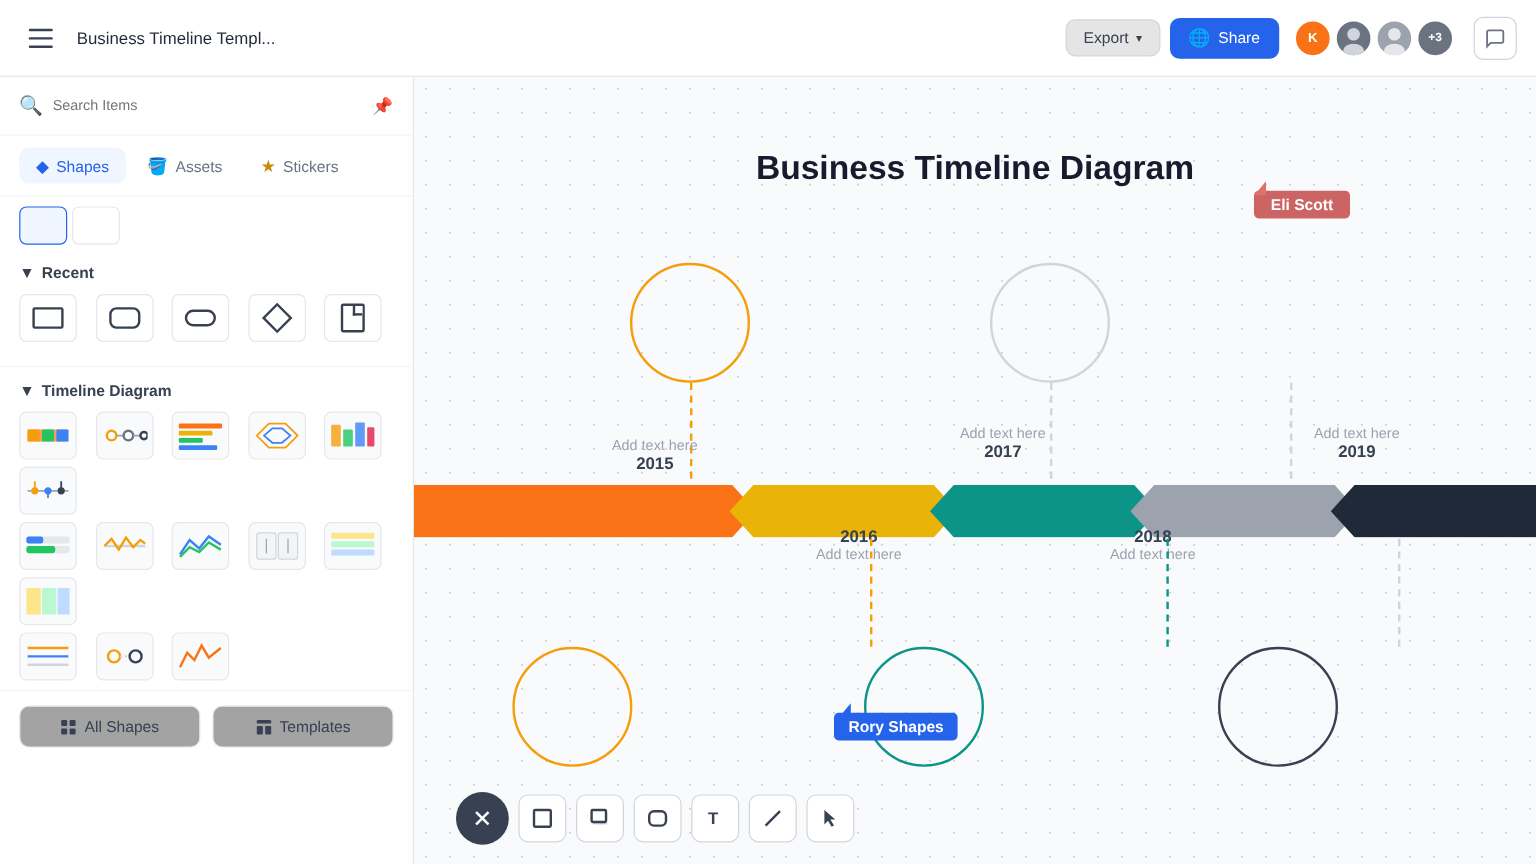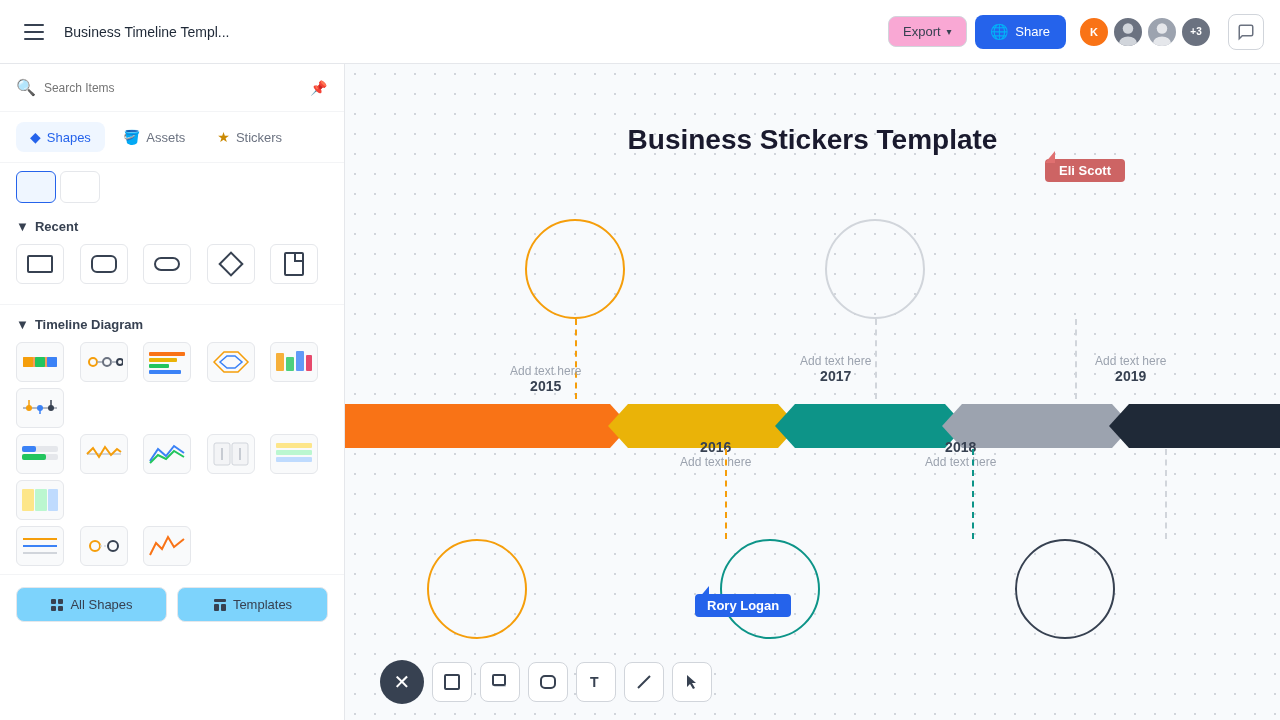--- a/index.html
+++ b/index.html
@@ -16,21 +16,21 @@
       display: flex; flex-direction: column; gap: 5px; align-items: center; justify-content: center;
     }
     .menu-btn span { display: block; width: 20px; height: 2px; background: #374151; border-radius: 1px; }
     .doc-title {
       font-size: 14px; color: #1f2937; font-weight: 500; flex: 0 0 auto;
       max-width: 200px; overflow: hidden; text-overflow: ellipsis; white-space: nowrap;
     }
     .header-actions { display: flex; align-items: center; gap: 8px; margin-left: auto; }
     .export-btn {
       display: flex; align-items: center; gap: 6px; border: 1.5px solid #d1d5db;
-      background: #f9a8d4; border-radius: 8px; padding: 7px 14px; cursor: pointer; font-size: 13px; color: #374151;
+      background: #e5e5e5; border-radius: 8px; padding: 7px 14px; cursor: pointer; font-size: 13px; color: #374151;
     }
     .export-btn .chevron { font-size: 10px; }
     .share-btn {
       display: flex; align-items: center; gap: 6px; background: #2563eb; color: #fff;
       border: none; border-radius: 8px; padding: 8px 16px; cursor: pointer; font-size: 13px; font-weight: 500;
     }
     .share-globe { font-size: 15px; }
     .avatar-group { display: flex; align-items: center; gap: 2px; margin-left: 4px; }
     .avatar {
       width: 32px; height: 32px; border-radius: 50%; border: 2px solid #fff;
@@ -104,21 +104,21 @@
       width: 48px; height: 40px; border: 1.5px solid #e5e7eb; border-radius: 6px;
       overflow: hidden; cursor: pointer; background: #f9fafb; display: flex; align-items: center; justify-content: center;
     }
 
     .show-less { display: flex; align-items: center; justify-content: center; gap: 4px; color: #2563eb; font-size: 13px; cursor: pointer; padding: 8px; }
 
     .bottom-btns { display: flex; gap: 10px; padding: 12px 16px; border-top: 1px solid #f3f4f6; }
     .bottom-btn {
       flex: 1; display: flex; align-items: center; justify-content: center; gap: 6px;
       border: 1.5px solid #e5e7eb; border-radius: 8px; padding: 9px; cursor: pointer;
-      font-size: 13px; color: #374151; background: #7dd3fc; font-weight: 500;
+      font-size: 13px; color: #374151; background: #a3a3a3; font-weight: 500;
     }
 
     
     .canvas {
       position: absolute; top: 64px; left: 345px; right: 0; bottom: 0;
       background: radial-gradient(circle, #d1d5db 1px, transparent 1px) 0 0 / 20px 20px;
       background-color: #f8fafc; overflow: hidden;
     }
 
     
@@ -492,21 +492,21 @@
         <rect x="8" y="6" width="5" height="7" rx="1" fill="#374151"></rect>
       </svg>
       <span>Templates</span>
     </button>
   </div>
 </div>
 
 <div class="canvas">
   <div class="canvas-inner">
 
-    <div class="canvas-title">Business Stickers Template</div>
+    <div class="canvas-title">Business Timeline Diagram</div>
 
     <div class="circle-top-1"></div>
     <div class="circle-top-2"></div>
 
     <div class="vline-top-1"></div>
     <div class="vline-top-2"></div>
     <div class="vline-top-3"></div>
 
     <div class="label-2015">
       <div class="label-add">Add text here</div>
@@ -548,21 +548,21 @@
     <div class="vline-bot-1"></div>
     <div class="vline-bot-2"></div>
     <div class="vline-bot-3"></div>
 
     <div class="circle-bot-1"></div>
     <div class="circle-bot-2"></div>
     <div class="circle-bot-3"></div>
 
     <div class="cursor-rory">
       <div class="cursor-arrow"></div>
-      <div class="cursor-label">Rory Logan</div>
+      <div class="cursor-label">Rory Shapes</div>
     </div>
 
     <div class="cursor-eli">
       <div class="cursor-arrow-eli"></div>
       <div class="cursor-label-eli">Eli Scott</div>
     </div>
 
   </div>
 </div>
 

